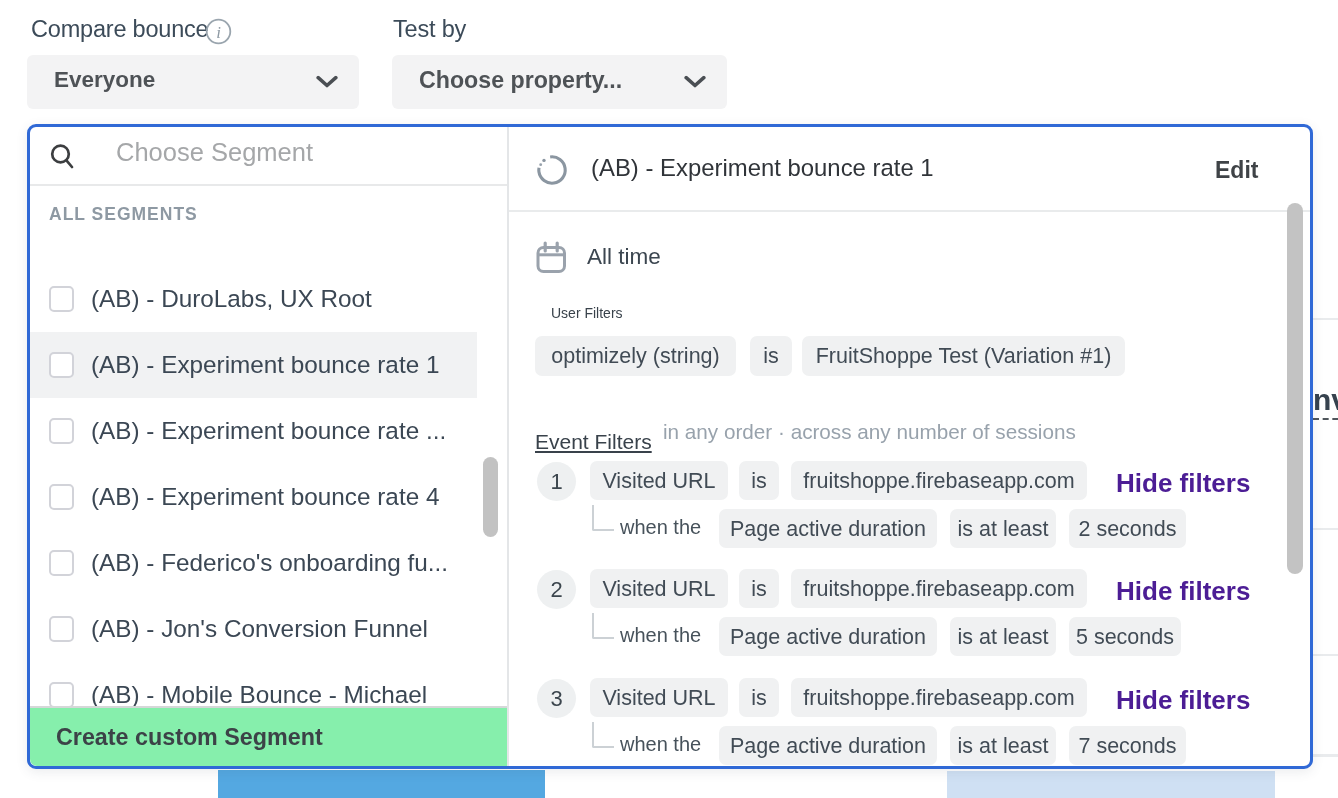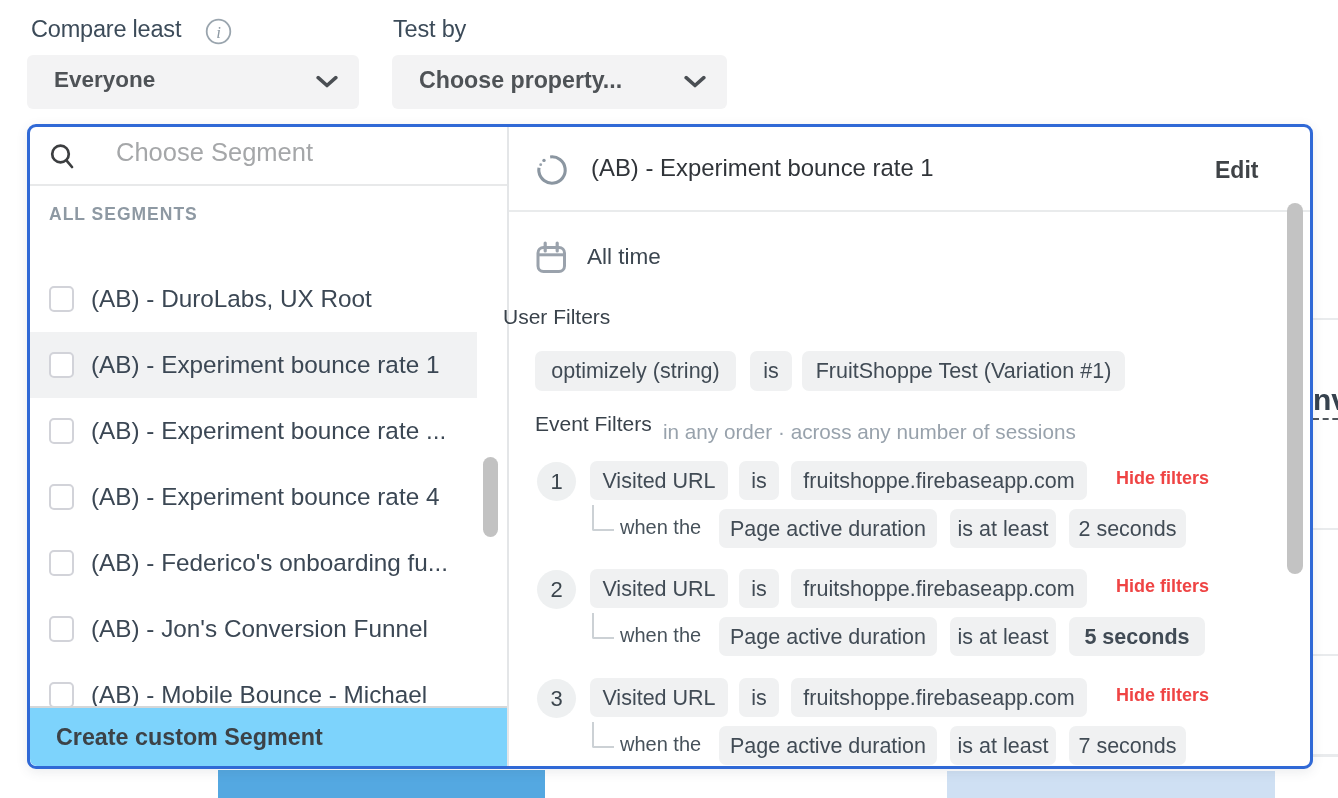--- a/index.html
+++ b/index.html
@@ -27,59 +27,59 @@
 
   
   #vdivider { position:absolute; left:507px; top:127px; width:2px; height:639px; background:#e4e6e8; }
   #searchdiv { position:absolute; left:30px; top:184px; width:477px; height:2px; background:#e8e9ea; }
   #allseg { position:absolute; left:49px; top:204px; font-size:17.5px; font-weight:bold; letter-spacing:1px; color:#8e99a3; }
   .row { position:absolute; left:30px; width:447px; height:66px; }
   .row .cb { position:absolute; left:19px; top:50%; margin-top:-13px; width:25px; height:26px; border:2.5px solid #d2d3d9; border-radius:5px; background:#fff; }
   .row .txt { position:absolute; left:61px; top:50%; transform:translateY(-50%); font-size:24.3px; color:#3b4754; white-space:nowrap; }
   #hl { position:absolute; left:30px; top:332px; width:447px; height:66px; background:#f1f2f3; }
   #lthumb { position:absolute; left:483px; top:457px; width:15px; height:80px; border-radius:8px; background:#c2c2c2; }
-  #footer { position:absolute; left:30px; top:706px; width:477px; height:60px; background:#7dd3fc; border-top:2px solid #d5d7d8; border-bottom-left-radius:7px; }
+  #footer { position:absolute; left:30px; top:706px; width:477px; height:60px; background:#86efac; border-top:2px solid #d5d7d8; border-bottom-left-radius:7px; }
   #footer span { position:absolute; left:26px; top:50%; transform:translateY(-50%); font-size:23.3px; font-weight:bold; color:#3c4247; }
 
   
   #searchicon { position:absolute; left:50px; top:143px; }
   #placeholder { position:absolute; left:116px; top:138px; font-size:25.5px; color:#a5a7a9; }
 
   
   #rheaddiv { position:absolute; left:509px; top:210px; width:801px; height:2px; background:#e9ebec; }
   #spinner { position:absolute; left:536px; top:154px; }
   #rtitle { position:absolute; left:591px; top:154px; font-size:23.9px; color:#303439; white-space:nowrap; }
   #edit { position:absolute; left:1215px; top:157px; font-size:23px; font-weight:bold; color:#3f4347; }
   #calicon { position:absolute; left:535px; top:240px; }
   #alltime { position:absolute; left:587px; top:244px; font-size:22.5px; color:#3c4650; }
-  #userfilters { position:absolute; left:503px; top:305px; font-size:21px; color:#39424b; }
+  #userfilters { position:absolute; left:551px; top:305px; font-size:14px; color:#39424b; }
   .chip { position:absolute; height:40px; background:#f0f1f2; border-radius:7px; font-size:21.5px; color:#414b55; text-align:center; white-space:nowrap; }
   .chip i { font-style:normal; position:absolute; left:0; right:0; top:50%; transform:translateY(-50%); }
-  .chip40 { top:351px; }
-  #eventfilters { position:absolute; left:535px; top:412px; font-size:21px; color:#39424b; }
+  .chip40 { top:336px; }
+  #eventfilters { position:absolute; left:535px; top:430px; font-size:21px; color:#39424b;text-decoration:underline; }
   #eventgray { position:absolute; left:663px; top:420px; font-size:20.7px; color:#98a2ac; }
   .numcircle { position:absolute; left:537px; width:39px; height:39px; border-radius:50%; background:#eef0f1; font-size:22px; color:#3c464e; text-align:center; }
   .numcircle i { font-style:normal; position:absolute; left:0; right:0; top:50%; transform:translateY(-50%); }
-  .hidef { position:absolute; left:1116px; font-size:18px; font-weight:bold; color:#ef4444; }
+  .hidef { position:absolute; left:1116px; font-size:26px; font-weight:bold; color:#4c1d95; }
   .conn { position:absolute; left:592px; width:22px; height:26px; border-left:2px solid #ccd1d5; border-bottom:2px solid #ccd1d5; border-bottom-left-radius:2px; }
   .whenthe { position:absolute; left:620px; font-size:20px; color:#47525b; }
   #rthumb { position:absolute; left:1287px; top:203px; width:16px; height:371px; border-radius:8px; background:#c3c3c3; }
 </style>
 </head>
 <body>
 
   <div class="bgline" style="top:318px;"></div>
   <div class="bgline" style="top:528px;"></div>
   <div class="bgline" style="top:654px; height:2px;"></div>
   <div class="bgline" style="top:754px; height:3px;"></div>
   <div id="bgnv"><u>nv</u></div>
   <div id="bar1"></div>
   <div id="bar2"></div>
 
-  <div class="toplbl" style="left:31px; top:15.5px;">Compare least</div>
+  <div class="toplbl" style="left:31px; top:15.5px;">Compare bounce</div>
   <svg class="abs" style="left:205px; top:18px;" width="27" height="27" viewBox="0 0 27 27">
     <circle cx="13.5" cy="13.5" r="11.8" fill="none" stroke="#9aa5ae" stroke-width="1.8"></circle>
     <text x="13.5" y="19.5" text-anchor="middle" font-family="Liberation Serif" font-size="17" font-style="italic" fill="#8e9aa4">i</text>
   </svg>
   <div class="toplbl" style="left:393px; top:15.5px;">Test by</div>
   <div class="topbtn" style="left:27px; width:332px;">
     <span>Everyone</span>
     <svg width="22" height="13" viewBox="0 0 22 13">
       <polyline points="2.2,2.2 11,10 19.8,2.2" fill="none" stroke="#4a4e53" stroke-width="3.6" stroke-linecap="round" stroke-linejoin="round"></polyline>
     </svg>
@@ -210,21 +210,21 @@
   </div>
   <div class="hidef" style="top:576px;">Hide filters</div>
   <div class="conn" style="top:613px;"></div>
   <div class="whenthe" style="top:624px;">when the</div>
   <div class="chip" style="left:719px; top:617px; width:218px; height:39px;">
     <i>Page active duration</i>
   </div>
   <div class="chip" style="left:950px; top:617px; width:106px; height:39px;">
     <i>is at least</i>
   </div>
-  <div class="chip" style="left:1069px; top:617px; width:136px; height:39px;font-weight:bold;">
+  <div class="chip" style="left:1069px; top:617px; width:112px; height:39px;">
     <i>5 seconds</i>
   </div>
 
   <div class="numcircle" style="top:679px;">
     <i>3</i>
   </div>
   <div class="chip" style="left:590px; top:678px; width:138px; height:39px;">
     <i>Visited URL</i>
   </div>
   <div class="chip" style="left:739px; top:678px; width:40px; height:39px;">

